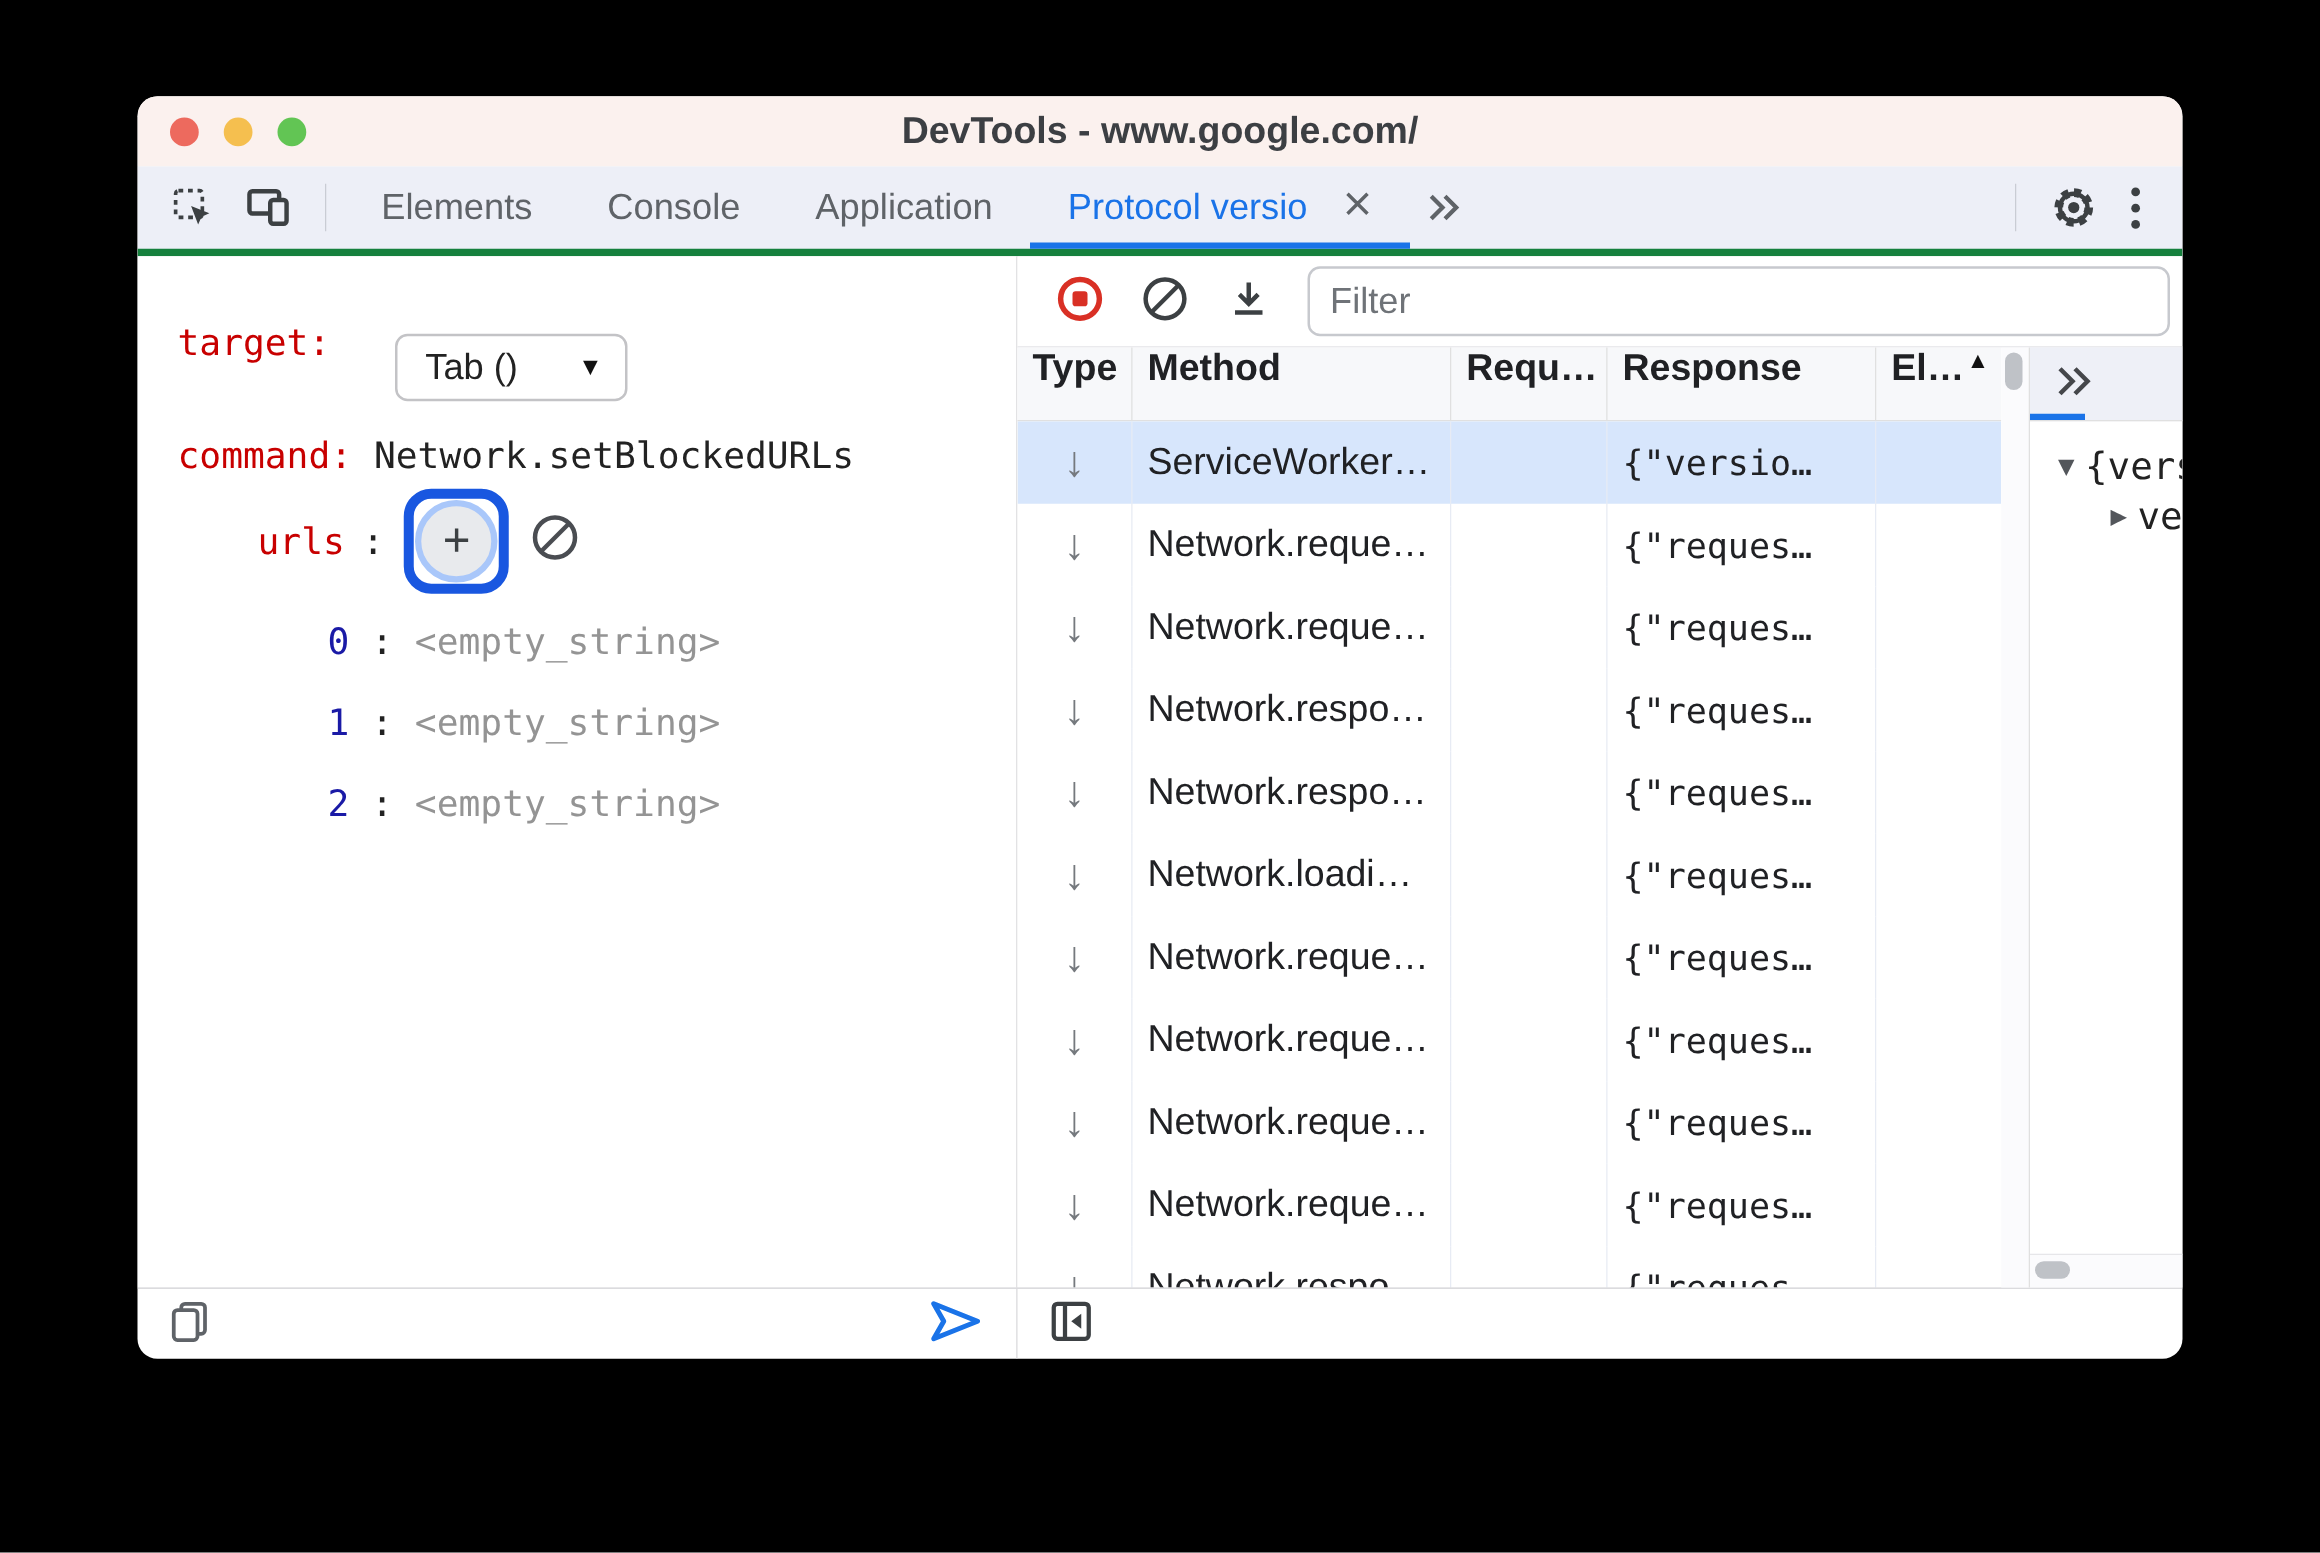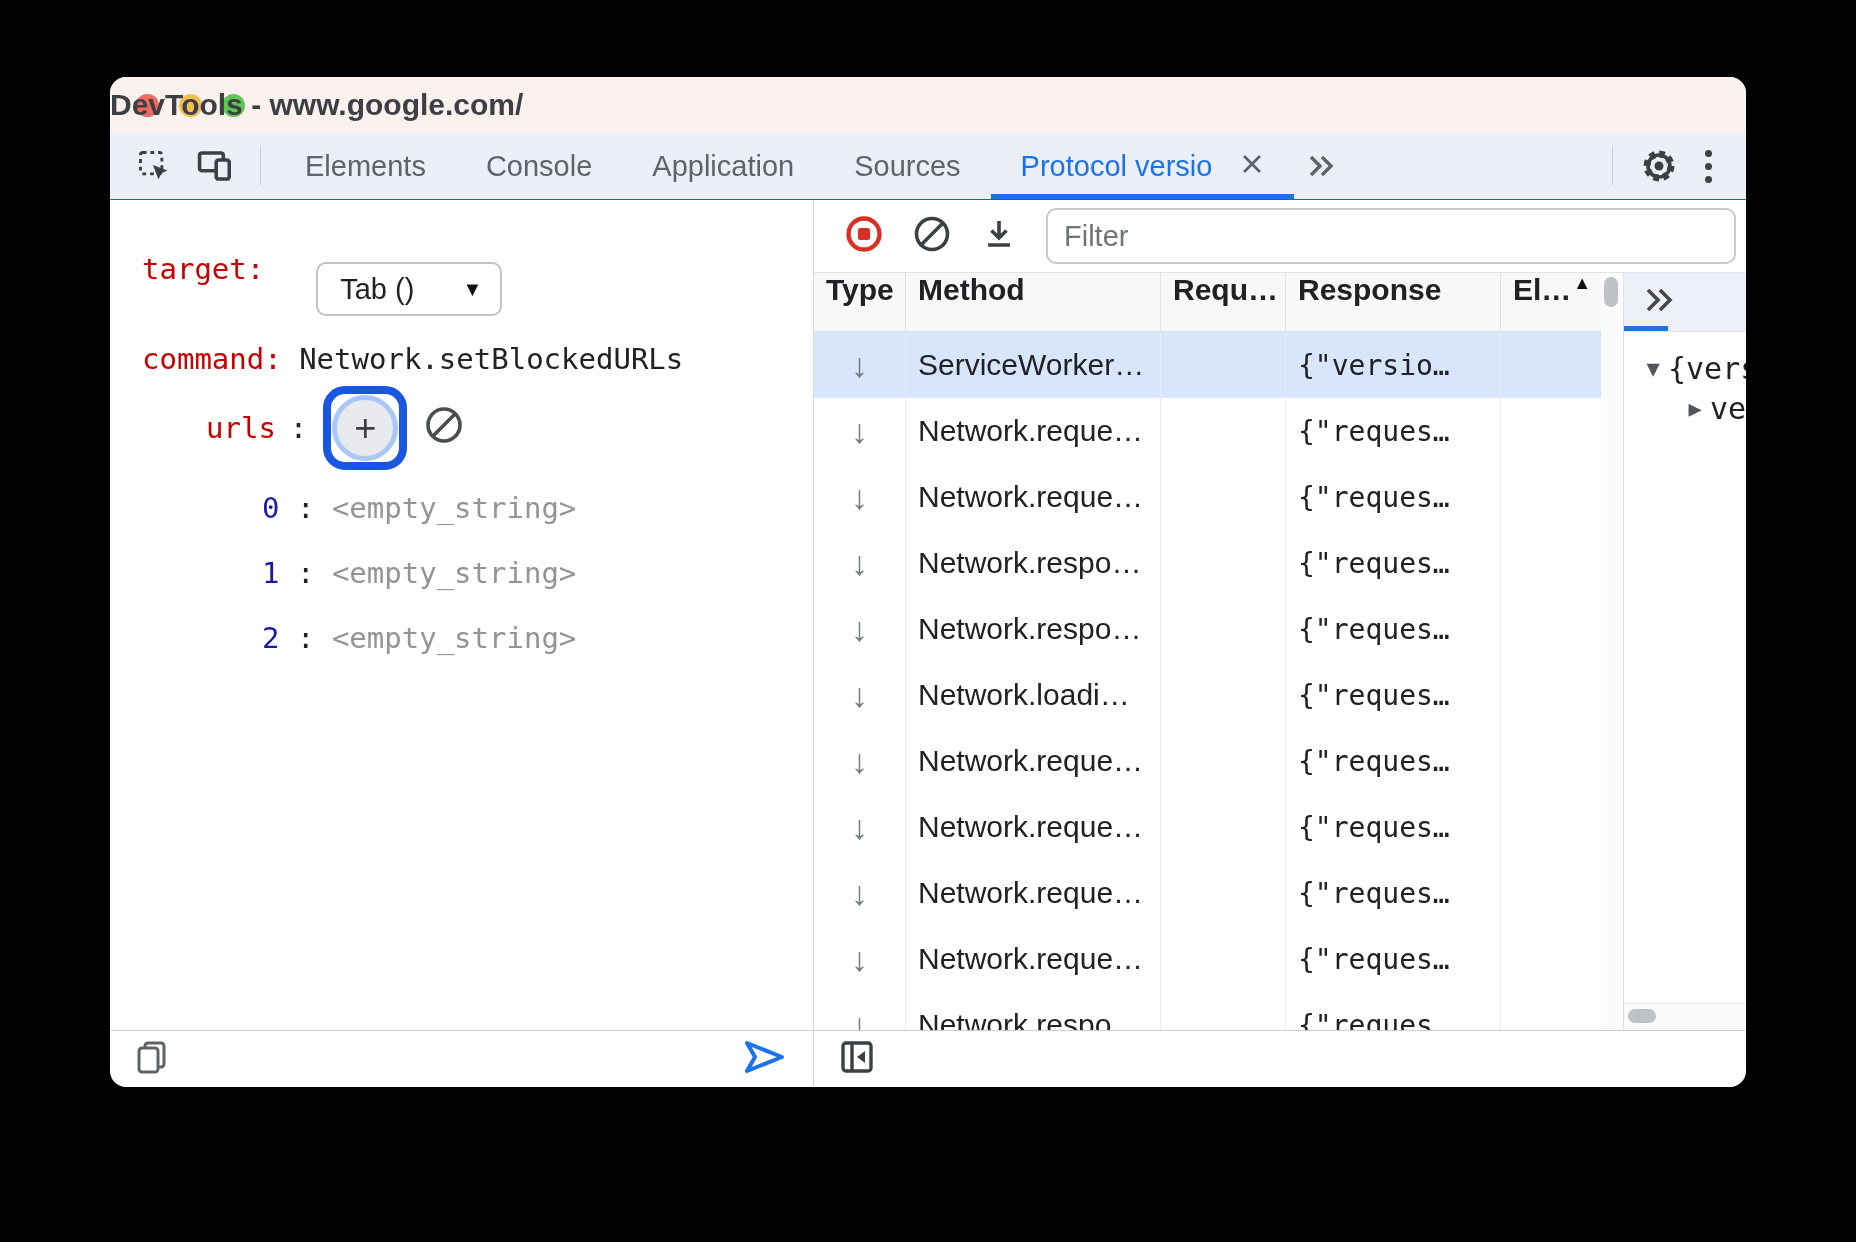--- a/index.html
+++ b/index.html
@@ -8,24 +8,24 @@
   .window{position:absolute;left:110px;top:77px;width:1636px;height:1010px;background:#fff;
           border-radius:16px;overflow:hidden;display:flex;flex-direction:column;
           box-shadow:0 40px 120px rgba(0,0,0,.9);}
   
   .titlebar{height:56px;background:var(--titlebar);position:relative;display:flex;align-items:center;flex:none;}
   .lights{display:flex;gap:20px;margin-left:26px;}
   .light{width:23px;height:23px;border-radius:50%;}
   .light.red{background:var(--traffic_red);}
   .light.yellow{background:var(--traffic_yellow);}
   .light.green{background:var(--traffic_green);}
-  .win-title{position:absolute;left:0;right:0;font-size:30px;font-weight:bold;color:#3c3f43;}
+  .win-title{position:absolute;left:0;right:0;text-align:center;font-size:30px;font-weight:bold;color:#3c3f43;}
   
   .tabbar{height:66px;background:#edeff7;display:flex;align-items:stretch;flex:none;
-          border-bottom:1px solid #15803d;}
+          border-bottom:6px solid #15803d;}
   .tb-btn{display:flex;align-items:center;justify-content:center;padding:0 12px;cursor:pointer;}
   .tb-btn svg{display:block;}
   .tabbar .lead{margin-left:14px;}
   .vdiv{width:1px;background:#c9ccd4;height:38px;align-self:center;margin:0 14px;}
   .tab{display:flex;align-items:center;padding:0 30px;font-size:29px;color:#5f6368;position:relative;cursor:pointer;white-space:nowrap;}
   .tab.active{color:var(--accent);}
   .tab.active::after{content:"";position:absolute;left:0;right:0;bottom:0;height:5px;background:var(--accent);}
   .tab .close{margin-left:28px;display:flex;align-items:center;}
   .right-icons{margin-left:auto;display:flex;align-items:center;padding-right:20px;}
   .kebab{display:flex;flex-direction:column;gap:6px;padding:0 14px;cursor:pointer;}
@@ -132,23 +132,20 @@
 
     <span class="tab">
         <span>Elements</span>
       </span>
     <span class="tab">
         <span>Console</span>
       </span>
     <span class="tab">
         <span>Application</span>
       </span>
-    <span class="tab">
-        <span>Sources</span>
-      </span>
     <span class="tab active">
       <span>Protocol versio</span>
       <span class="close">
         <span>
           <svg width="24" height="24" viewBox="0 0 24 24">
               <path d="M4 4 L20 20 M20 4 L4 20" stroke="#5f6368" stroke-width="2.8" fill="none"></path>
             </svg>
         </span>
       </span>
     </span>

